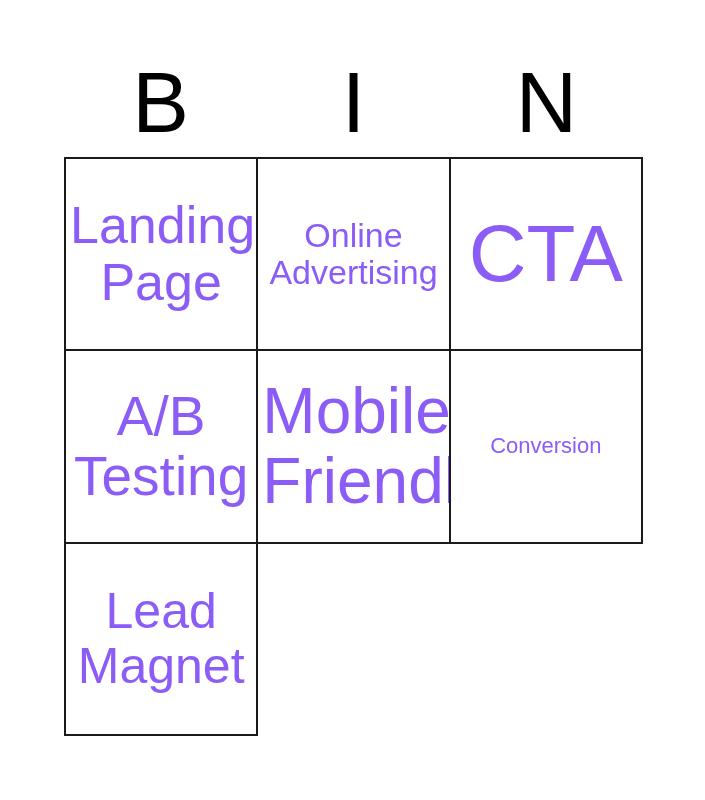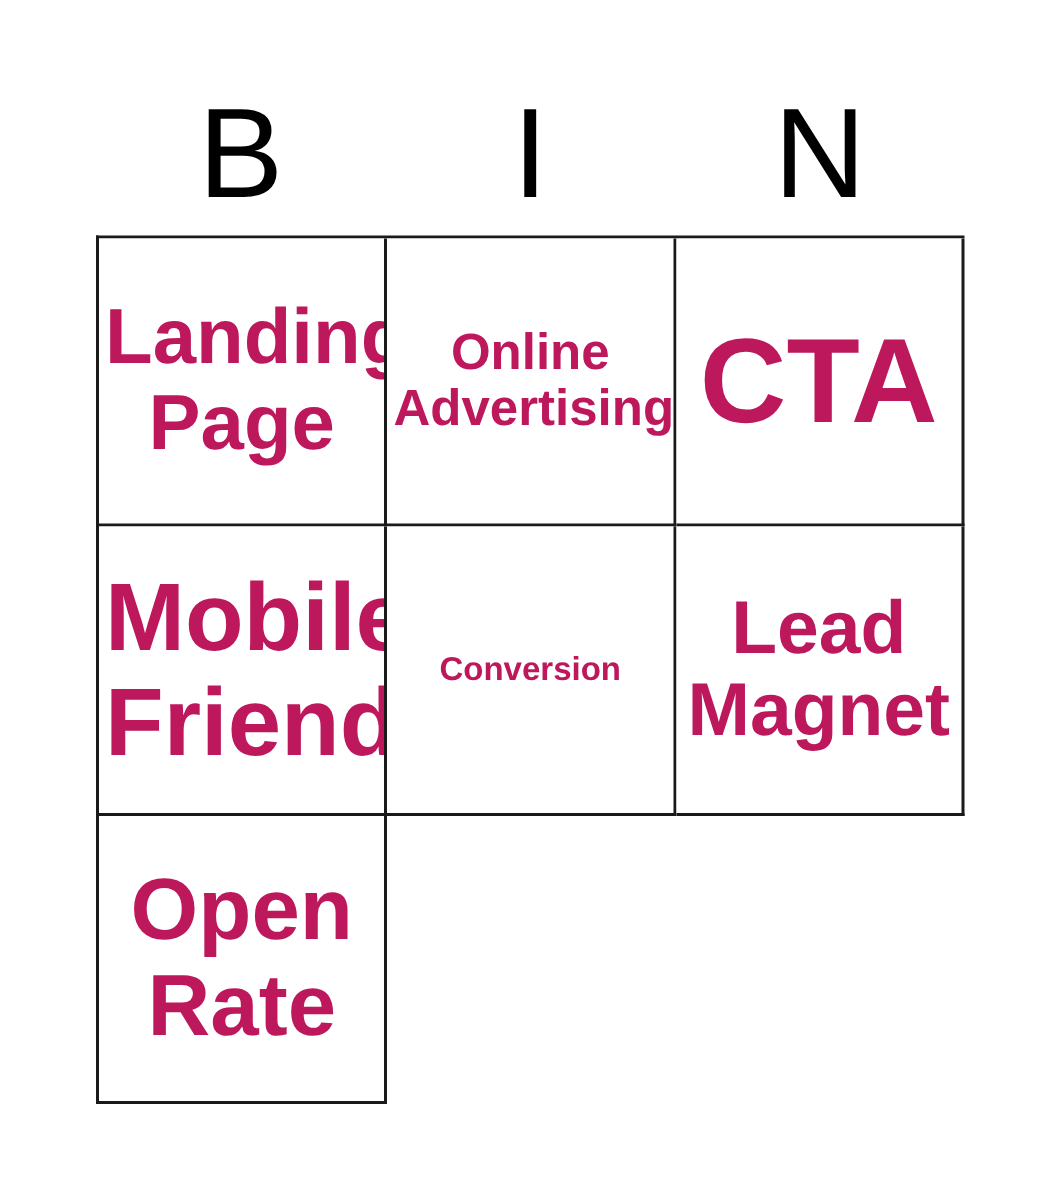--- a/index.html
+++ b/index.html
@@ -69,22 +69,22 @@
     justify-content: center;
     text-align: center;
     padding: 2px 4px;
     background: #ffffff;
     overflow: hidden;
   }
   .cell-text {
     display: block;
     width: 100%;
     line-height: 1.1;
-    font-weight: 700;
-    color: #be185d;
+    font-weight: 400;
+    color: #8b5cf6;
     white-space: pre-line;
   }
 
   
   .fs-landing-page       { font-size: 52px; }
   .fs-online-advertising { font-size: 34px; }
   .fs-cta                { font-size: 80px; }
   .fs-ab-testing         { font-size: 55px; }
   .fs-mobile-friendly    { font-size: 64px; }
   .fs-conversion         { font-size: 22px; }
@@ -112,35 +112,35 @@
 
     <div class="bingo-cell">
       <span class="cell-text fs-online-advertising">Online
 Advertising</span>
     </div>
 
     <div class="bingo-cell">
       <span class="cell-text fs-cta">CTA</span>
     </div>
 
+    <div class="bingo-cell">
+      <span class="cell-text fs-ab-testing">A/B
+Testing</span>
+    </div>
 
     <div class="bingo-cell">
       <span class="cell-text fs-mobile-friendly">Mobile
 Friendly</span>
     </div>
 
     <div class="bingo-cell">
       <span class="cell-text fs-conversion">Conversion</span>
     </div>
 
 
     <div class="bingo-cell">
       <span class="cell-text fs-lead-magnet">Lead
 Magnet</span>
     </div>
 
-    <div class="bingo-cell">
-      <span class="cell-text fs-open-rate">Open
-Rate</span>
-    </div>
 
   </div>
 </div>
 
 </body></html>

